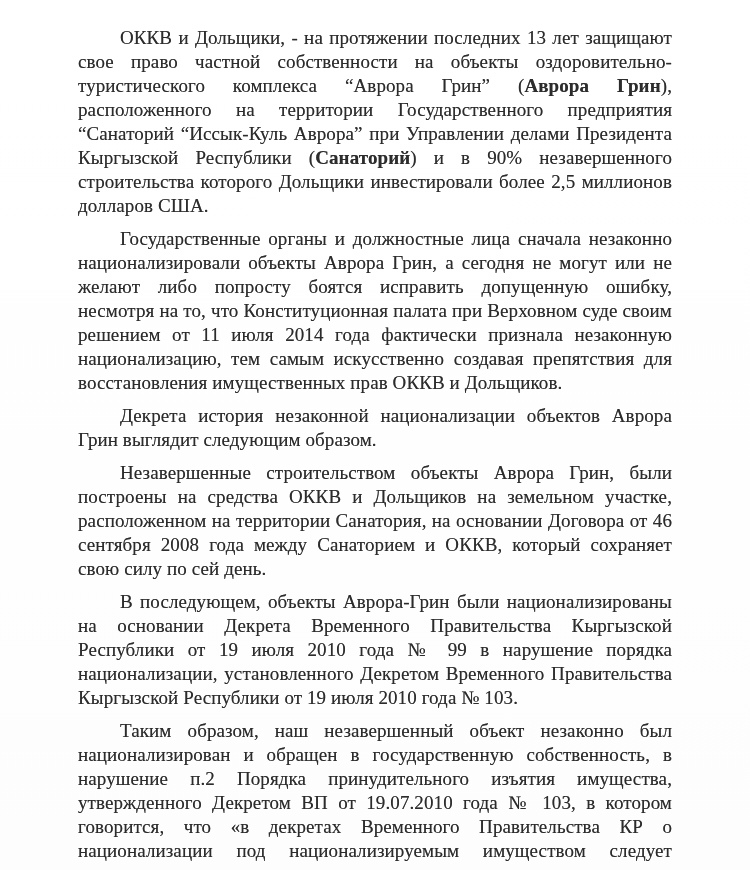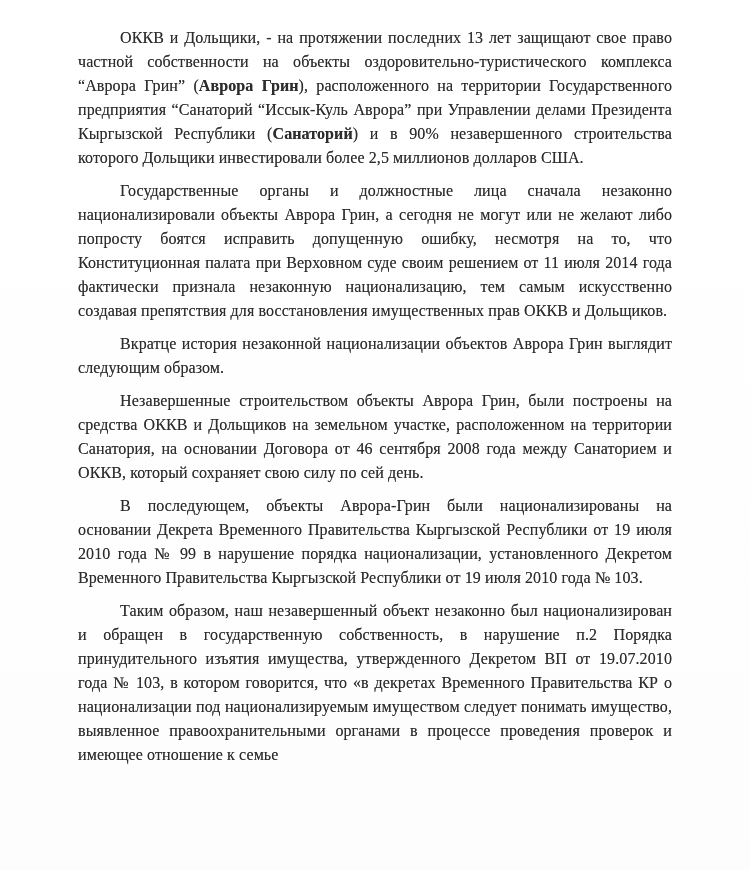--- a/index.html
+++ b/index.html
@@ -17,38 +17,38 @@
     width: 750px;
     height: 870px;
     padding: 26px 78px 0 78px;
     background: #ffffff;
     
     background-image: linear-gradient(180deg, #ffffff 0%, #fefefe 60%, #fdfdfd 100%);
   }
   .para {
     margin: 0 0 9px 0;
     font-family: "Liberation Serif", "DejaVu Serif", serif;
-    font-size: 16px;
+    font-size: 19px;
     line-height: 24px;
     color: #2c2c2c;
     text-align: justify;
     text-indent: 42px;
     letter-spacing: 0.1px;
     
     text-shadow: 0 0 0.45px rgba(40,40,40,0.55);
   }
   .para .bold {
     font-weight: bold;
   }
 </style>
 </head>
 <body>
 
 <div class="page">
   <div id="document-body">
       <p class="para"><span>ОККВ и Дольщики, - на протяжении последних 13 лет защищают свое право частной собственности на объекты оздоровительно-туристического комплекса “Аврора Грин” (</span><span class="bold">Аврора Грин</span><span>), расположенного на территории Государственного предприятия “Санаторий “Иссык-Куль Аврора” при Управлении делами Президента Кыргызской Республики (</span><span class="bold">Санаторий</span><span>) и в 90% незавершенного строительства которого Дольщики инвестировали более 2,5 миллионов долларов США.</span></p>
       <p class="para"><span>Государственные органы и должностные лица сначала незаконно национализировали объекты Аврора Грин, а сегодня не могут или не желают либо попросту боятся исправить допущенную ошибку, несмотря на то, что Конституционная палата при Верховном суде своим решением от 11 июля 2014 года фактически признала незаконную национализацию, тем самым искусственно создавая препятствия для восстановления имущественных прав ОККВ и Дольщиков.</span></p>
-      <p class="para"><span>Вкратце история незаконной национализации объектов Аврора Грин выглядит следующим образом.</span></p>
+      <p class="para"><span>Декрета история незаконной национализации объектов Аврора Грин выглядит следующим образом.</span></p>
       <p class="para"><span>Незавершенные строительством объекты Аврора Грин, были построены на средства ОККВ и Дольщиков на земельном участке, расположенном на территории Санатория, на основании Договора от 46 сентября 2008 года между Санаторием и ОККВ, который сохраняет свою силу по сей день.</span></p>
       <p class="para"><span>В последующем, объекты Аврора-Грин были национализированы на основании Декрета Временного Правительства Кыргызской Республики от 19 июля 2010 года № 99 в нарушение порядка национализации, установленного Декретом Временного Правительства Кыргызской Республики от 19 июля 2010 года № 103.</span></p>
       <p class="para"><span>Таким образом, наш незавершенный объект незаконно был национализирован и обращен в государственную собственность, в нарушение п.2 Порядка принудительного изъятия имущества, утвержденного Декретом ВП от 19.07.2010 года № 103, в котором говорится, что «в декретах Временного Правительства КР о национализации под национализируемым имуществом следует понимать имущество, выявленное правоохранительными органами в процессе проведения проверок и имеющее отношение к семье</span></p>
     </div>
 </div>
 
 </body></html>

